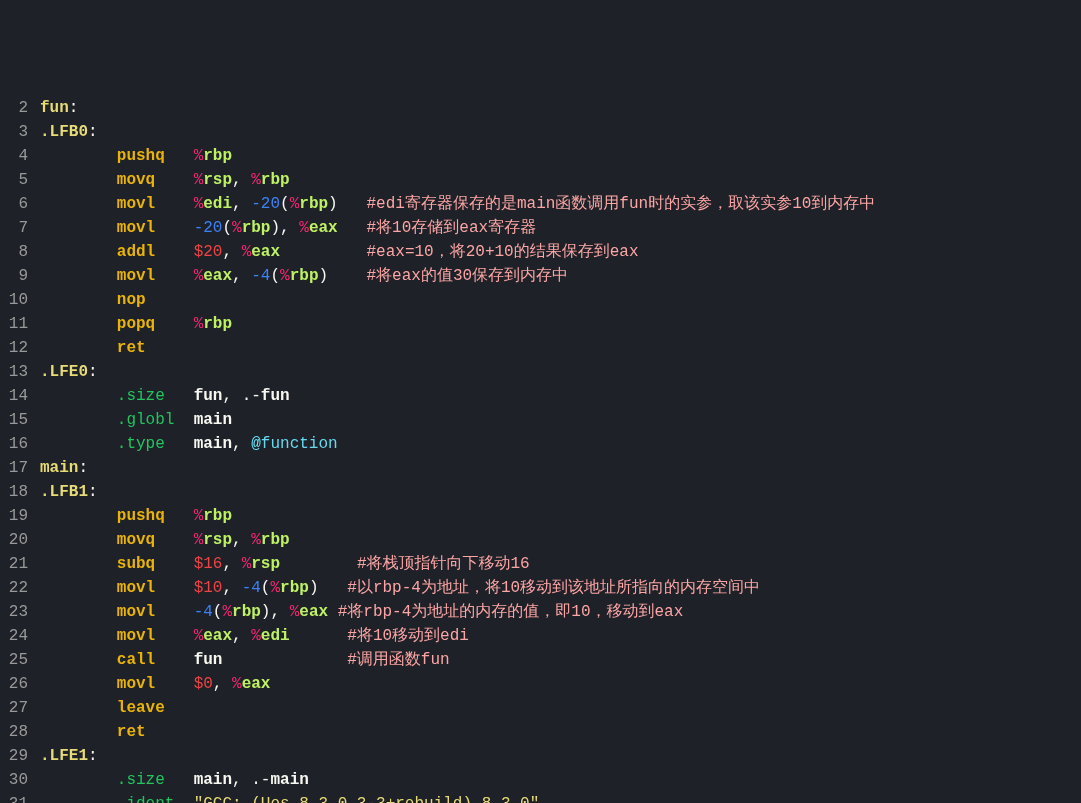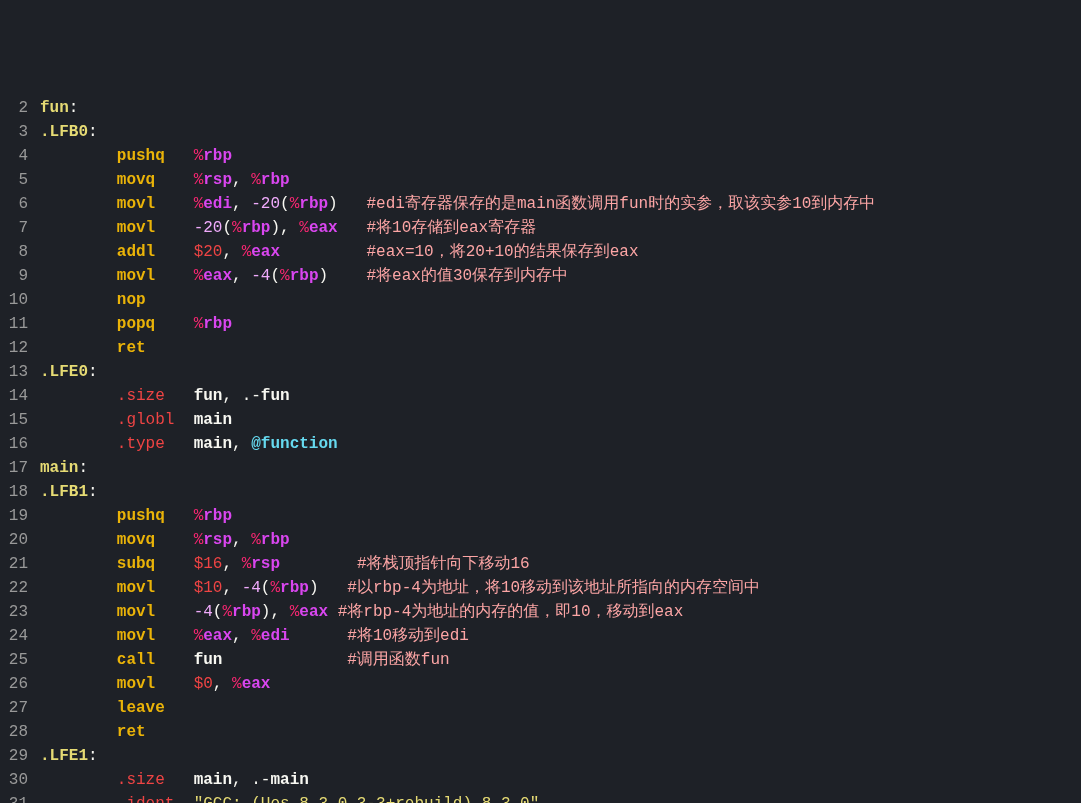--- a/index.html
+++ b/index.html
@@ -34,30 +34,30 @@
     flex: 1;
     padding-left: 4px;
   }
   .line {
     display: block;
     height: 24px;
   }
   .tok-label    { color: #e6db74; font-weight: bold; }
   .tok-colon    { color: #f8f8f2; }
   .tok-mnemonic { color: #eab308; font-weight: bold; }
-  .tok-reg      { color: #d946ef; font-weight: bold; }
+  .tok-reg      { color: #bef264; font-weight: bold; }
   .tok-pct      { color: #f92672; }
   .tok-punct    { color: #f8f8f2; }
-  .tok-number   { color: #f0abfc; text-align: center; }
+  .tok-number   { color: #3b82f6; text-align: center; }
   .tok-imm      { color: #ef4444; }
   .tok-comment  { color: #fca5a5; }
-  .tok-directive{ color: #ef4444; margin-top: 38px; }
+  .tok-directive{ color: #22c55e; margin-top: 38px; }
   .tok-fn       { color: #f8f8f2; font-weight: bold; }
   .tok-string   { color: #e6db74; }
-  .tok-keyword  { color: #66d9ef; font-weight: bold; }
+  .tok-keyword  { color: #66d9ef; font-weight: normal; }
   .tok-atref    { color: #66d9ef; font-weight: bold; }
   .tok-plain    { color: #f8f8f2; }
 </style>
 </head>
 <body>
 
 
 
 <div class="editor">
   <div class="gutter" id="gutter"><span class="ln">2</span><span class="ln">3</span><span class="ln">4</span><span class="ln">5</span><span class="ln">6</span><span class="ln">7</span><span class="ln">8</span><span class="ln">9</span><span class="ln">10</span><span class="ln">11</span><span class="ln">12</span><span class="ln">13</span><span class="ln">14</span><span class="ln">15</span><span class="ln">16</span><span class="ln">17</span><span class="ln">18</span><span class="ln">19</span><span class="ln">20</span><span class="ln">21</span><span class="ln">22</span><span class="ln">23</span><span class="ln">24</span><span class="ln">25</span><span class="ln">26</span><span class="ln">27</span><span class="ln">28</span><span class="ln">29</span><span class="ln">30</span><span class="ln">31</span></div>

